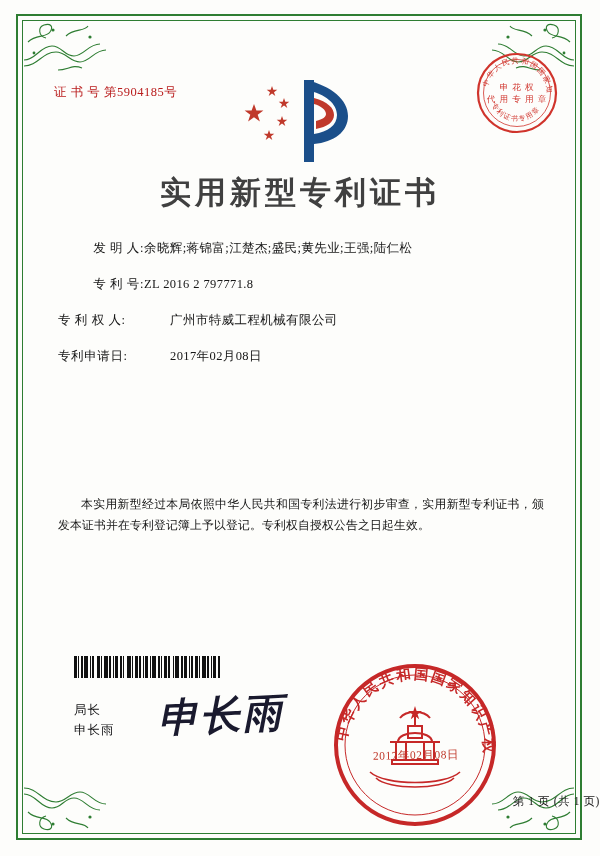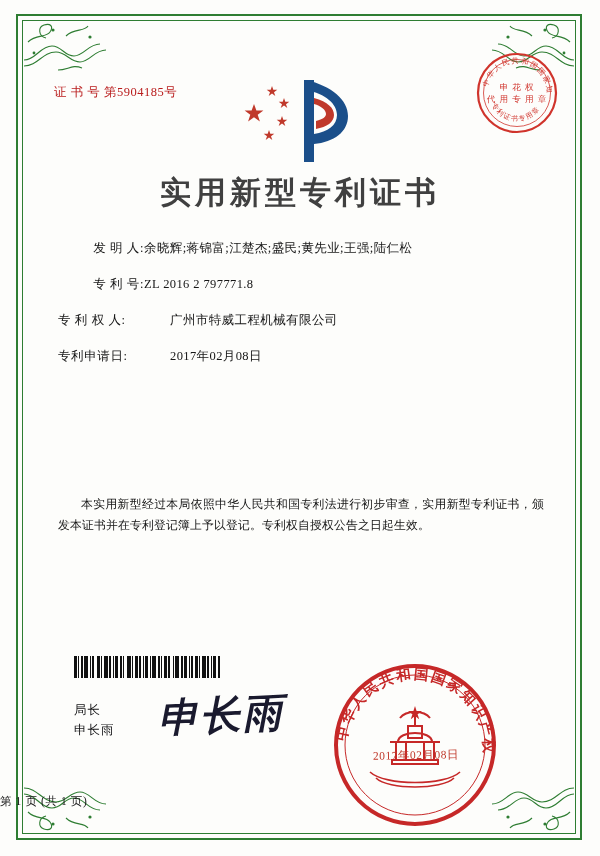--- a/index.html
+++ b/index.html
@@ -170,21 +170,21 @@
     text-align: center;
     font-size: 11.5px;
     color: #c0392b;
     letter-spacing: 0.5px;
     transform: rotate(-1deg);
   }
 
   .page-footer {
     position: absolute;
     left: 0; right: 0; top: 794px;
-    text-align: left;
+    text-align: right;
     font-size: 11.5px;
     color: #1b1b1b;
     letter-spacing: 0.6px;
   }
 </style>
 </head>
 <body>
 
 <div id="page">
 

